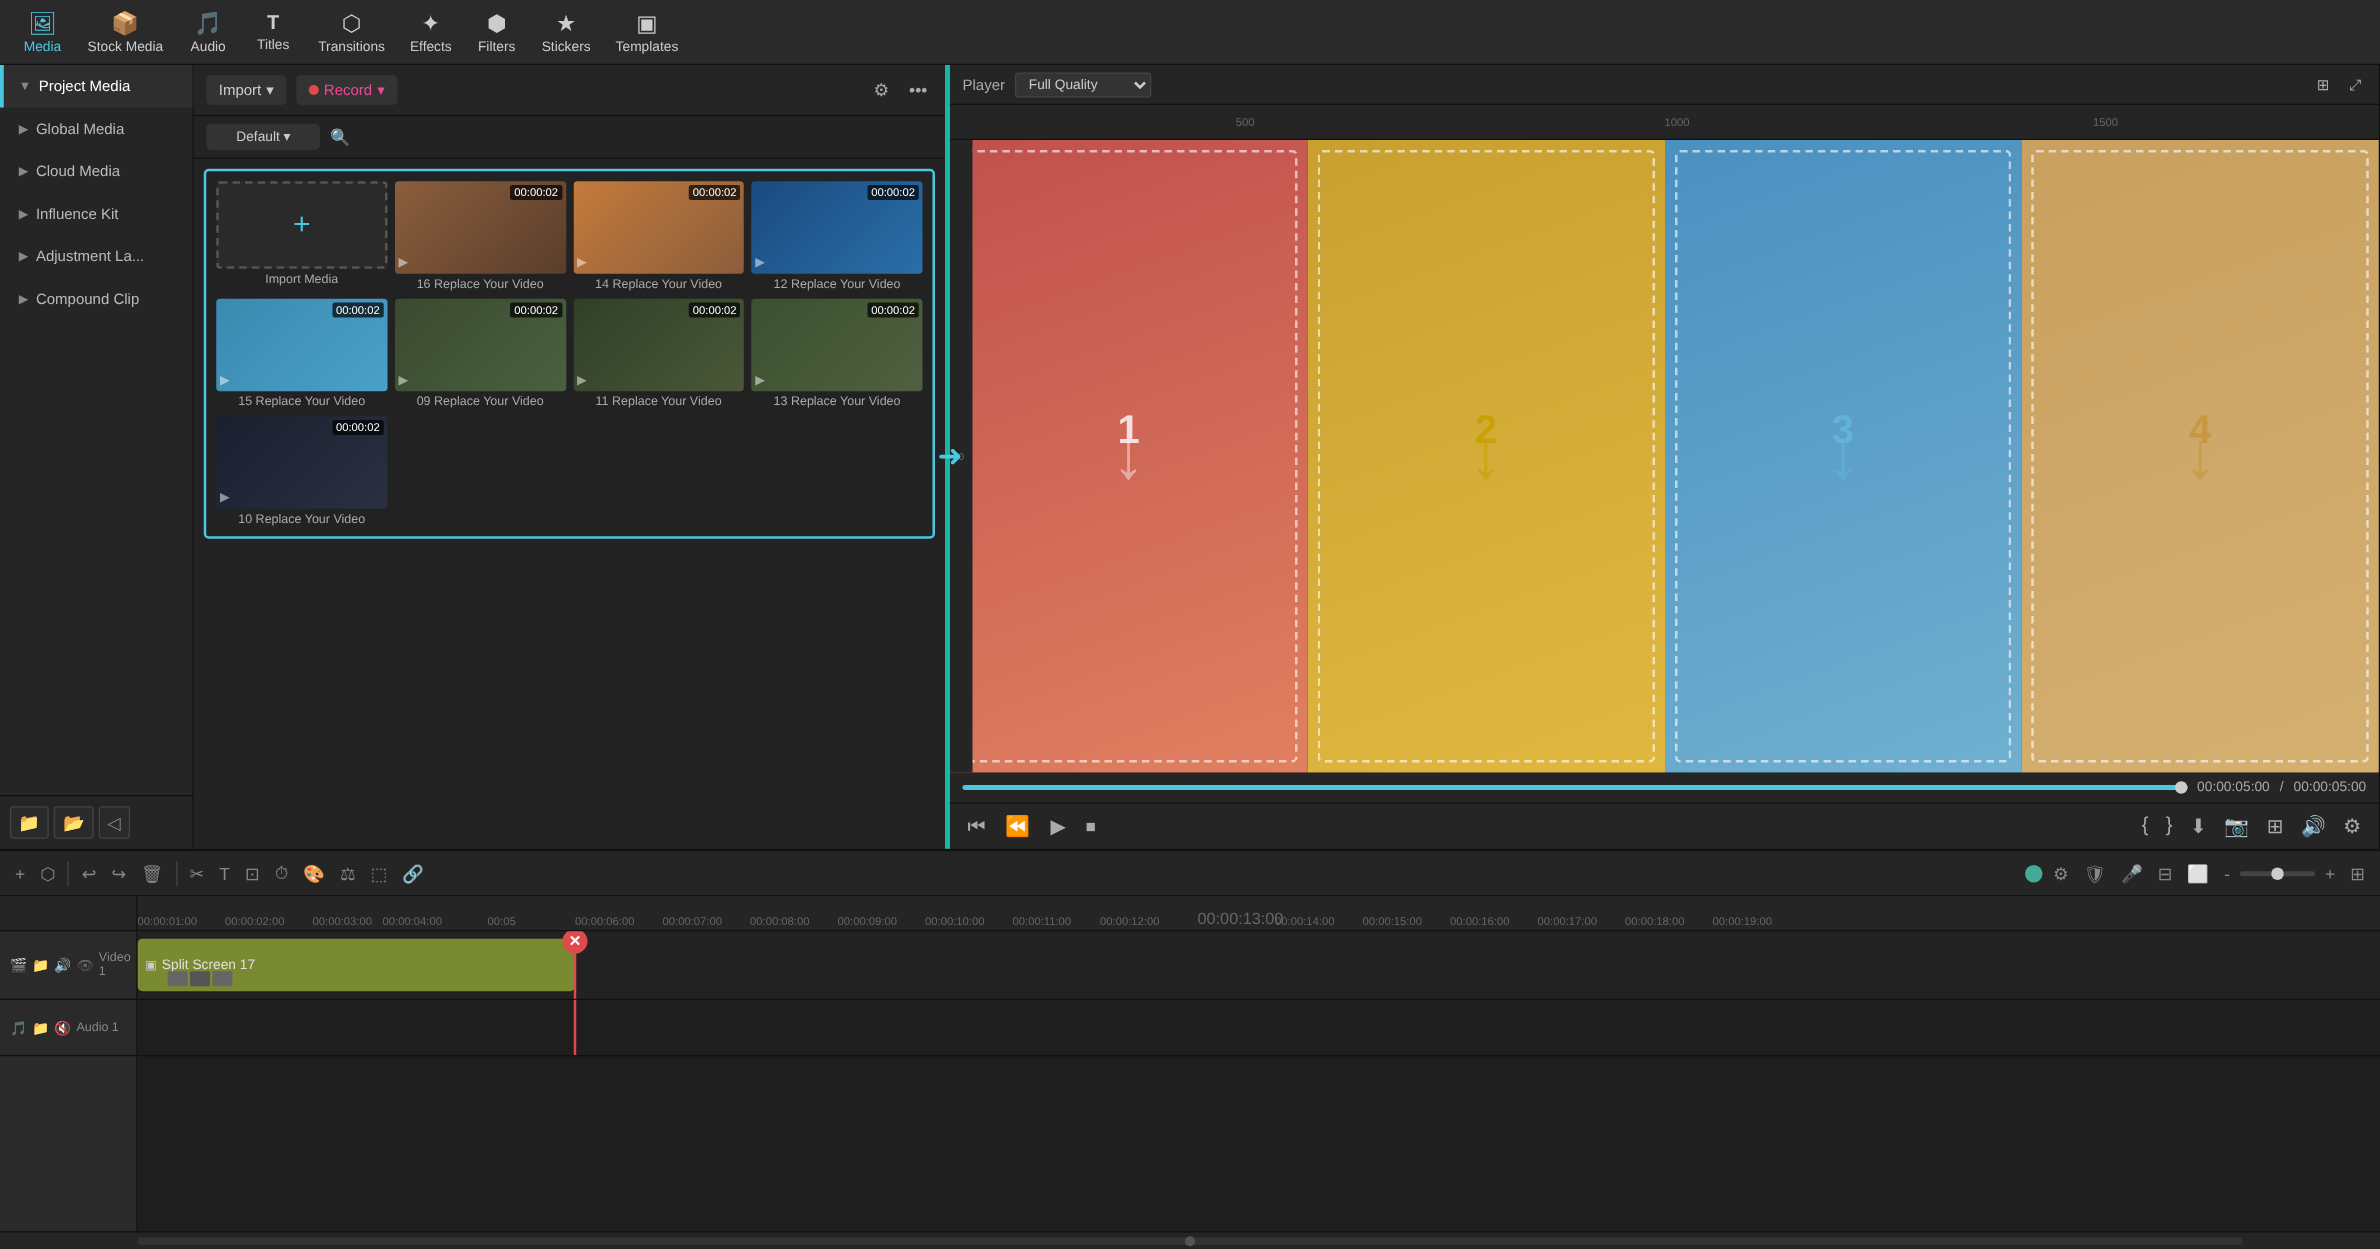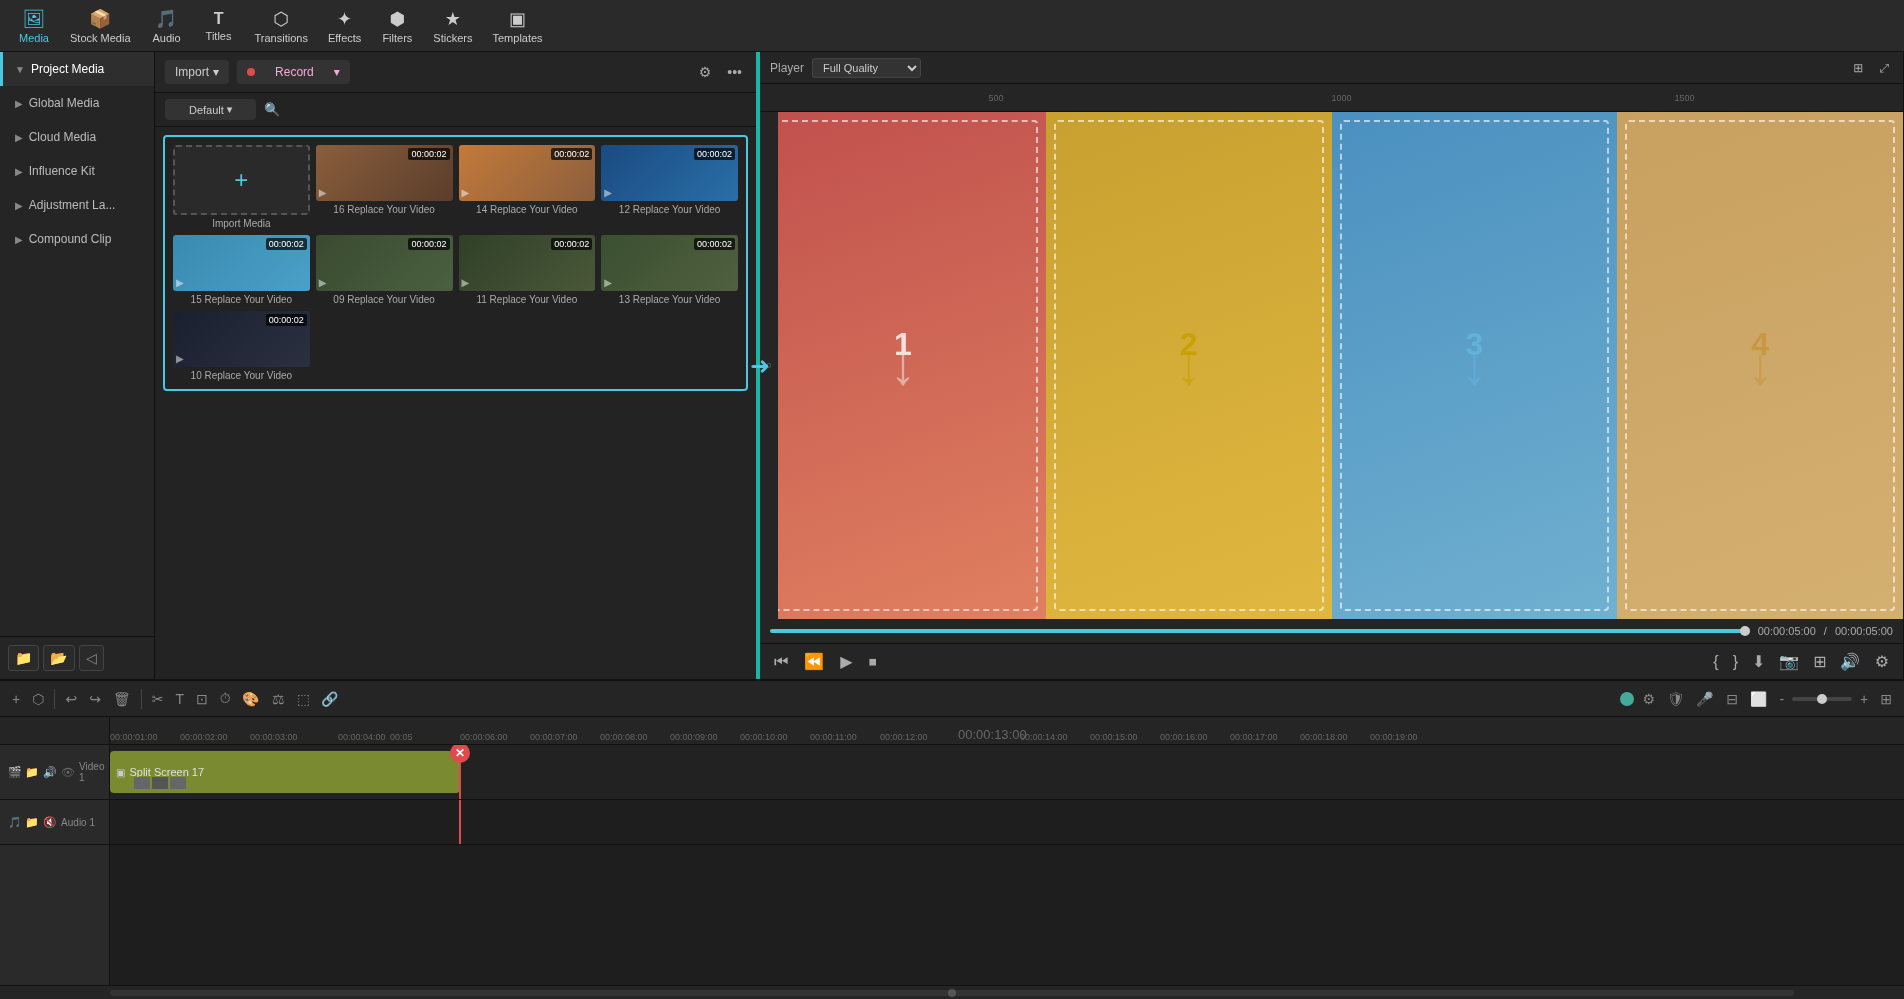--- a/index.html
+++ b/index.html
@@ -35,42 +35,42 @@
     .media-panel {
       width: 605px; background: #232323; border-right: 4px solid #14b8a6; display: flex; flex-direction: column; flex-shrink: 0;
     }
     .media-panel-header {
       display: flex; align-items: center; padding: 8px 10px; background: #252525; border-bottom: 1px solid #111; gap: 8px;
     }
     .btn-import {
       display: flex; align-items: center; gap: 4px; background: #333; border: none; color: #ccc; padding: 5px 10px; border-radius: 4px; cursor: pointer; font-size: 12px;
     }
     .btn-record {
-      display: flex; align-items: center; gap: 20px; background: #333; border: none; color: #f9a8d4; padding: 5px 10px; border-radius: 4px; cursor: pointer; font-size: 12px;
+      display: flex; align-items: center; gap: 4px; background: #333; border: none; color: #ec4899; padding: 5px 10px; border-radius: 4px; cursor: pointer; font-size: 12px;
     }
     .btn-record .dot { width: 8px; height: 8px; background: #e04a4a; border-radius: 50%; display: inline-block; }
     .media-filter-bar {
       display: flex; align-items: center; padding: 6px 10px; gap: 8px; border-bottom: 1px solid #111;
     }
     .filter-btn { background: #333; border: none; color: #ccc; padding: 4px 24px; border-radius: 4px; cursor: pointer; font-size: 11px; display: flex; align-items: center; gap: 3px; }
     .search-box { flex: 1; background: #2e2e2e; border: 1px solid #444; color: #ccc; padding: 4px 8px; border-radius: 4px; font-size: 11px; }
     .icon-btn { background: none; border: none; color: #aaa; cursor: pointer; font-size: 14px; padding: 2px 4px; }
 
     .media-grid-container {
       flex: 1; overflow-y: auto; padding: 8px;
     }
     .media-grid {
       display: grid; grid-template-columns: repeat(4, 1fr); gap: 6px;
       border: 2px solid #4ac8e0; border-radius: 4px; padding: 8px; background: #222;
     }
     .media-item {
       display: flex; flex-direction: column; cursor: pointer; position: relative;
     }
     .media-thumb {
-      width: 100%; height: 56px; background: #333; border-radius: 3px; overflow: hidden; position: relative;
+      width: 100%; height: 74px; background: #333; border-radius: 3px; overflow: hidden; position: relative;
     }
     .media-duration {
       position: absolute; top: 3px; right: 3px; background: rgba(0,0,0,0.7); color: #fff; font-size: 9px; padding: 1px 3px; border-radius: 2px;
     }
     .media-label { font-size: 10px; color: #aaa; margin-top: 3px; text-align: center; white-space: nowrap; overflow: hidden; text-overflow: ellipsis; }
     .import-btn {
       width: 100%; height: 70px; background: #2a2a2a; border: 2px dashed #555; border-radius: 3px; display: flex; flex-direction: column; align-items: center; justify-content: center; cursor: pointer; color: #aaa;
     }
     .import-btn .plus { font-size: 24px; color: #4ac8e0; }
 
@@ -457,21 +457,21 @@
     </div>
   </div>
 
   <div style="height:28px;background:#252525;border-bottom:1px solid #111;display:flex;position:relative;overflow:hidden;">
     <div style="width:110px;flex-shrink:0;border-right:1px solid #111;"></div>
     <div style="flex:1;position:relative;overflow:hidden;">
       <div id="ruler-container" style="width:100%;height:100%;position:relative;">
           <span style="position: absolute; left: 0px; font-size: 9px; color: rgb(102, 102, 102); bottom: 2px;">00:00:01:00</span>
           <span style="position: absolute; left: 70px; font-size: 9px; color: rgb(102, 102, 102); bottom: 2px;">00:00:02:00</span>
           <span style="position: absolute; left: 140px; font-size: 9px; color: rgb(102, 102, 102); bottom: 2px;">00:00:03:00</span>
-          <span style="position: absolute; left: 228px; font-size: 9px; color: rgb(102, 102, 102); bottom: 2px;">00:00:04:00</span>
+          <span style="position: absolute; left: 196px; font-size: 9px; color: rgb(102, 102, 102); bottom: 2px;">00:00:04:00</span>
           <span style="position: absolute; left: 280px; font-size: 9px; color: rgb(102, 102, 102); bottom: 2px;">00:05</span>
           <span style="position: absolute; left: 350px; font-size: 9px; color: rgb(102, 102, 102); bottom: 2px;">00:00:06:00</span>
           <span style="position: absolute; left: 420px; font-size: 9px; color: rgb(102, 102, 102); bottom: 2px;">00:00:07:00</span>
           <span style="position: absolute; left: 490px; font-size: 9px; color: rgb(102, 102, 102); bottom: 2px;">00:00:08:00</span>
           <span style="position: absolute; left: 560px; font-size: 9px; color: rgb(102, 102, 102); bottom: 2px;">00:00:09:00</span>
           <span style="position: absolute; left: 630px; font-size: 9px; color: rgb(102, 102, 102); bottom: 2px;">00:00:10:00</span>
           <span style="position: absolute; left: 700px; font-size: 9px; color: rgb(102, 102, 102); bottom: 2px;">00:00:11:00</span>
           <span style="position: absolute; left: 770px; font-size: 9px; color: rgb(102, 102, 102); bottom: 2px;">00:00:12:00</span>
           <span style="position: absolute; left: 848px; font-size: 13px; color: rgb(102, 102, 102); bottom: 2px;">00:00:13:00</span>
           <span style="position: absolute; left: 910px; font-size: 9px; color: rgb(102, 102, 102); bottom: 2px; margin-top: 44px;">00:00:14:00</span>

